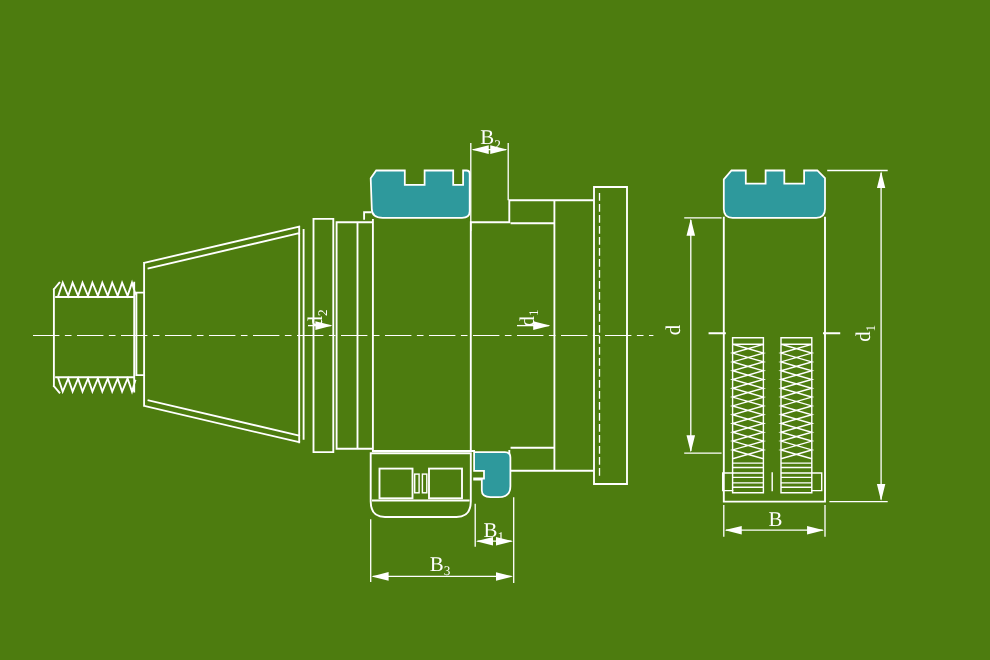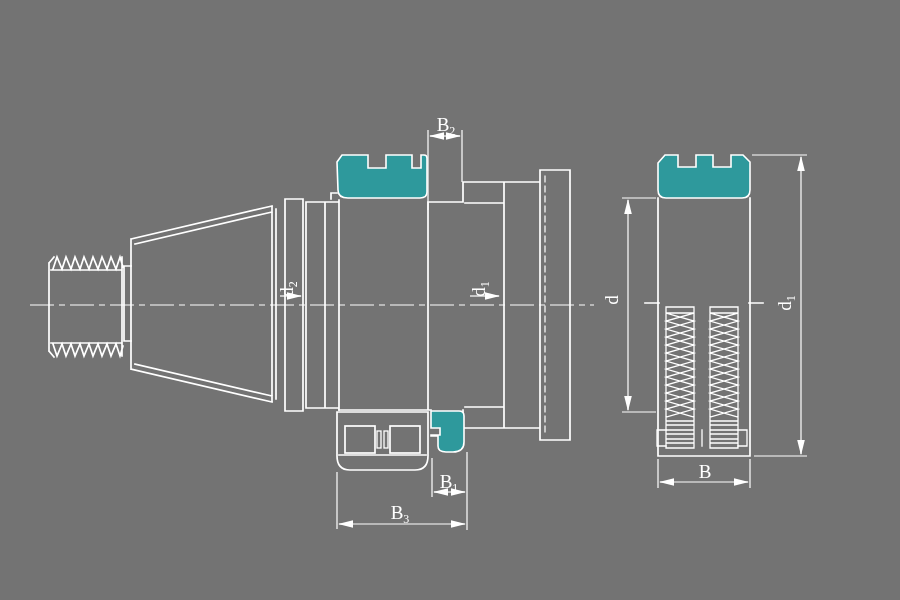--- a/index.html
+++ b/index.html
@@ -1,16 +1,16 @@
 <!DOCTYPE html>
 <html><head>
 <meta charset="utf-8">
 <style>
   html,body{margin:0;padding:0;background:#000;}
-  .stage{width:900px;height:600px;background:#737373;position:relative;overflow:hidden;}
+  .stage{width:900px;height:600px;background:#4d7c0f;position:relative;overflow:hidden;}
   svg{display:block;}
   .ln{stroke:#fff;stroke-width:1.7;fill:none;stroke-linecap:square;stroke-linejoin:miter;}
   .thin{stroke-width:1.3;}
   .dash{stroke-dasharray:6 4;stroke-width:1.2;}
   .cl{stroke:#fff;stroke-width:1.1;fill:none;stroke-dasharray:24 5 6 5;}
   .teal{stroke:#fff;stroke-width:1.6;}
   .dim{stroke:#fff;stroke-width:1.2;fill:none;}
   text{font-family:"Liberation Serif","DejaVu Serif",serif;font-size:19px;fill:#fff;}
   .sub{font-size:12px;}
 </style>

